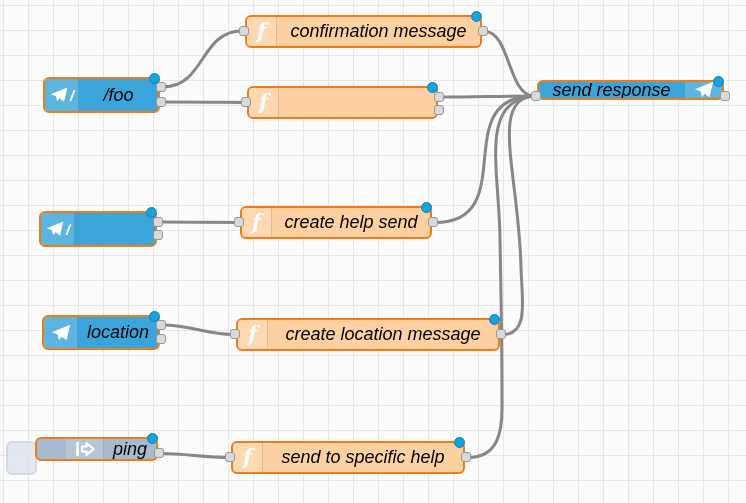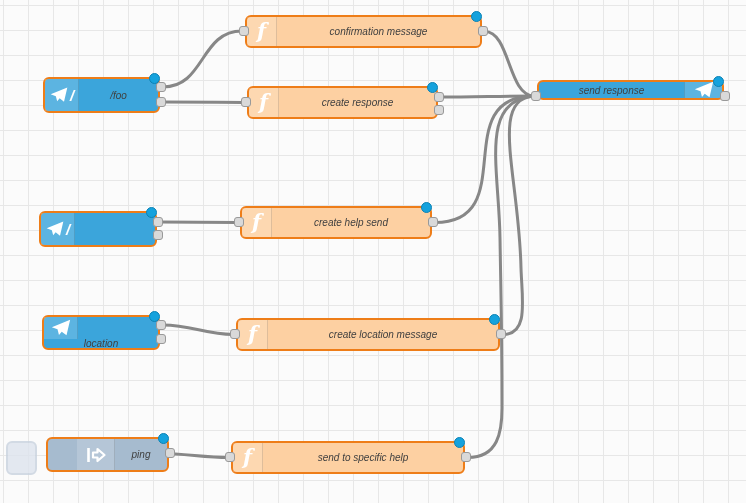--- a/index.html
+++ b/index.html
@@ -35,21 +35,21 @@
     background: rgba(255,255,255,0.17);
     border-right: 1px solid rgba(0,0,0,0.12);
     flex: 0 0 auto;
   }
   .icon-w34 { width: 33px; }
   .icon-w30 { width: 29px; }
   .icon-w38 { width: 37px; }
   .icon-right-side { order: 2; border-right: none; border-left: 1px solid rgba(0,0,0,0.12); }
   .node-label {
     flex: 1 1 auto; display: flex; align-items: center; justify-content: center;
-    font-style: italic; font-size: 10px; color: #404040; white-space: nowrap;
+    font-style: italic; font-size: 18px; color: #000000; white-space: nowrap;
     overflow: hidden; padding: 0 4px;
   }
   .func-glyph {
     font-family: "DejaVu Serif", serif; font-style: italic; font-weight: bold;
     font-size: 21px; color: #fff; line-height: 1; transform: translateY(-1px);
   }
   .slash-glyph {
     font-style: italic; font-weight: bold; font-size: 15px; color: #fff;
     margin-left: 1px;
   }
@@ -99,21 +99,20 @@
       </div>
       <div class="node-label">/foo</div>
       <div class="port port-out" style="top: 2.5px;"></div>
       <div class="port port-out" style="top: 17.5px;"></div>
       <div class="changed-dot"></div>
     </div>
     <div class="node function-node" style="left: 247px; top: 86px; width: 191px; height: 33px;">
       <div class="icon-box icon-w30">
         <span class="func-glyph">f</span>
       </div>
-      <div class="node-label">create response</div>
       <div class="port port-in" style="top: 9px;"></div>
       <div class="port port-out" style="top: 3.5px;"></div>
       <div class="port port-out" style="top: 16.5px;"></div>
       <div class="changed-dot"></div>
     </div>
     <div class="node telegram-node" style="left: 537px; top: 80px; width: 187px; height: 20px;">
       <div class="icon-box icon-w38 icon-right-side">
         <svg width="22" height="22" viewBox="0 0 24 24">
           <path d="M22 3 L2 11.2 L8.2 13.4 L9.8 19.6 L12.8 16 L18 20 Z" fill="#fff"></path>
         </svg>
@@ -136,41 +135,41 @@
     </div>
     <div class="node function-node" style="left: 240px; top: 206px; width: 192px; height: 33px;">
       <div class="icon-box icon-w30">
         <span class="func-glyph">f</span>
       </div>
       <div class="node-label">create help send</div>
       <div class="port port-in" style="top: 9px;"></div>
       <div class="port port-out" style="top: 9px;"></div>
       <div class="changed-dot"></div>
     </div>
-    <div class="node telegram-node" style="left: 42px; top: 315px; width: 118px; height: 35px; flex-direction: column;">
+    <div class="node telegram-node" style="left: 42px; top: 315px; width: 118px; height: 35px;">
       <div class="icon-box icon-w34">
         <svg width="22" height="22" viewBox="0 0 24 24">
           <path d="M22 3 L2 11.2 L8.2 13.4 L9.8 19.6 L12.8 16 L18 20 Z" fill="#fff"></path>
         </svg>
       </div>
       <div class="node-label">location</div>
       <div class="port port-out" style="top: 2.5px;"></div>
       <div class="port port-out" style="top: 16.5px;"></div>
       <div class="changed-dot"></div>
     </div>
     <div class="node function-node" style="left: 236px; top: 318px; width: 264px; height: 33px;">
       <div class="icon-box icon-w30">
         <span class="func-glyph">f</span>
       </div>
       <div class="node-label">create location message</div>
       <div class="port port-in" style="top: 9px;"></div>
       <div class="port port-out" style="top: 9px;"></div>
       <div class="changed-dot"></div>
     </div>
-    <div class="node inject-node" style="left: 46px; top: 437px; width: 123px; height: 35px; padding-left: 29px;">
+    <div class="node inject-node" style="left: 35px; top: 437px; width: 123px; height: 24px; padding-left: 29px;">
       <div class="icon-box icon-w38">
         <svg width="24" height="24" viewBox="0 0 24 24">
           <path d="M4.5 5 V19" stroke="#fff" stroke-width="2.6" fill="none"></path>
           <path d="M9 9.5 H13.5 V6 L20.5 12 L13.5 18 V14.5 H9 Z" fill="none" stroke="#fff" stroke-width="2.2" stroke-linejoin="round"></path>
         </svg>
       </div>
       <div class="node-label">ping</div>
       <div class="port port-out" style="top: 9px;"></div>
       <div class="changed-dot"></div>
     </div>

